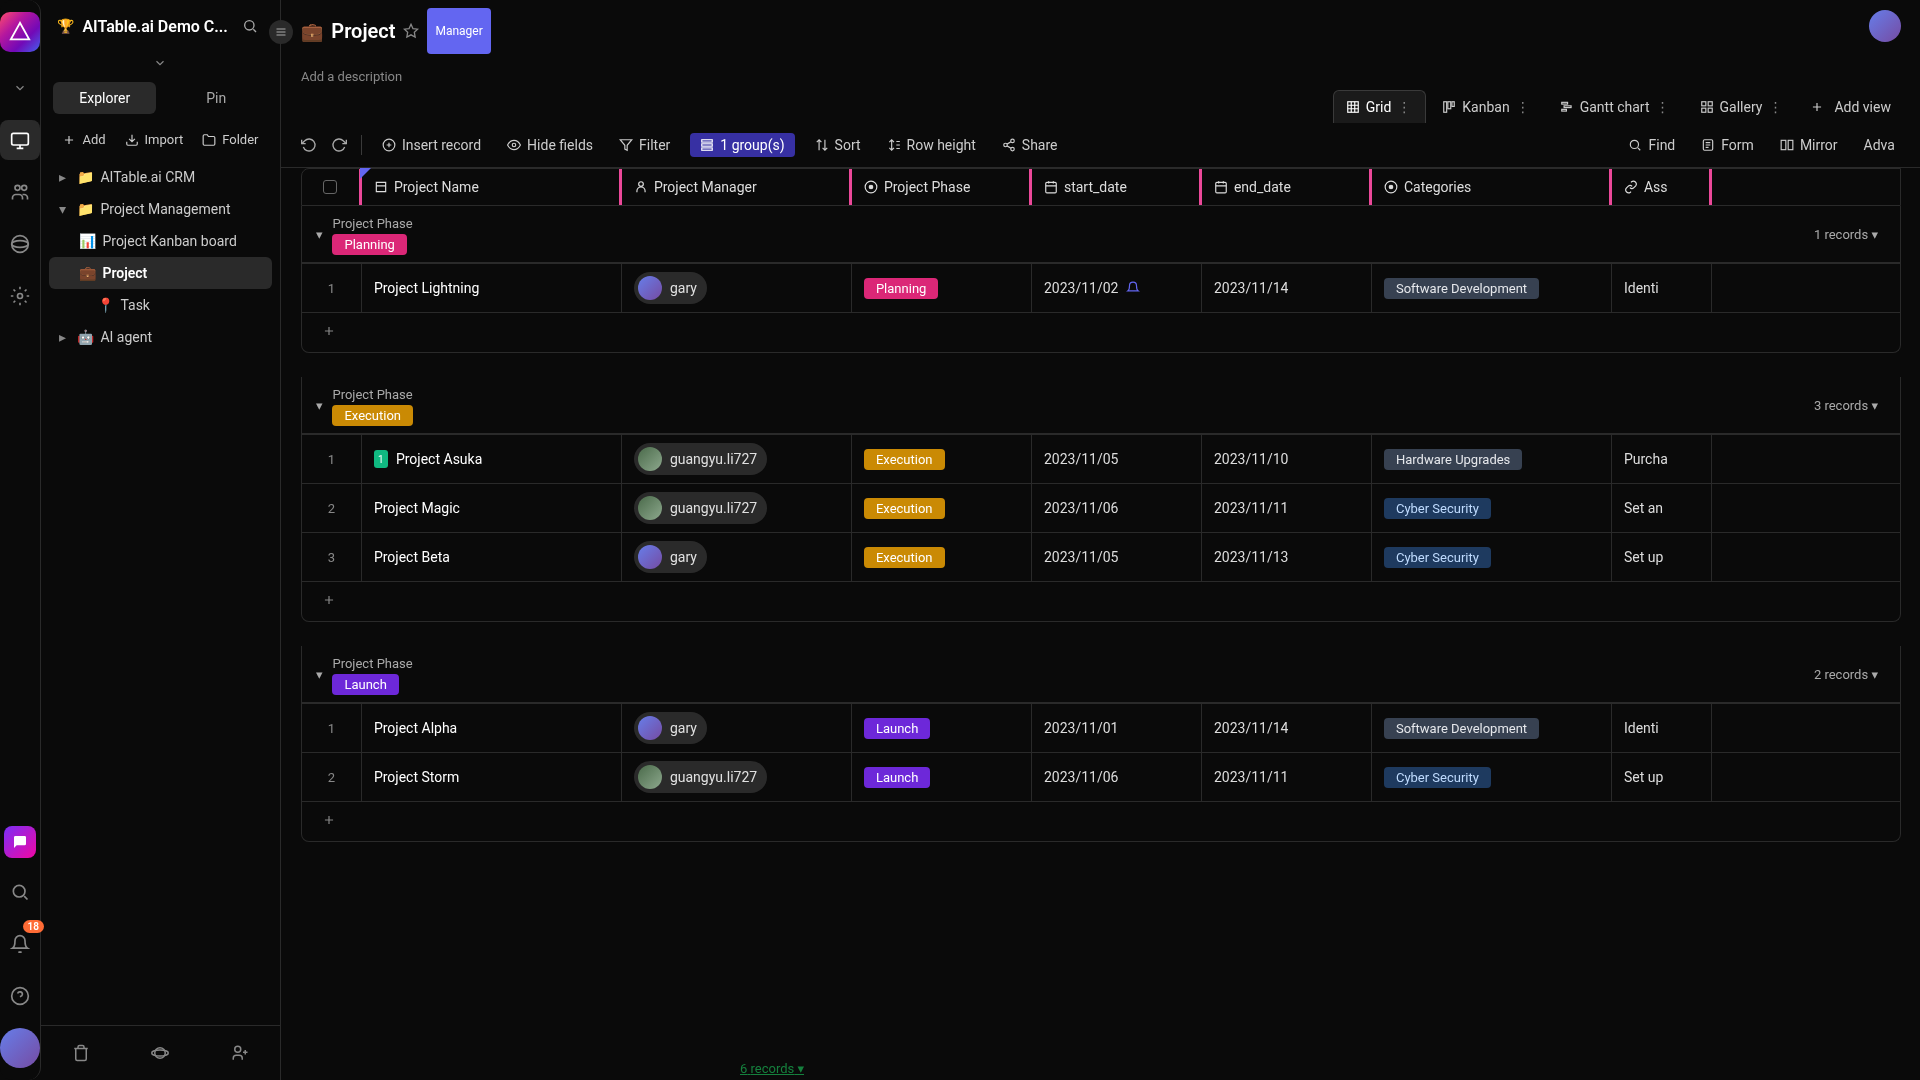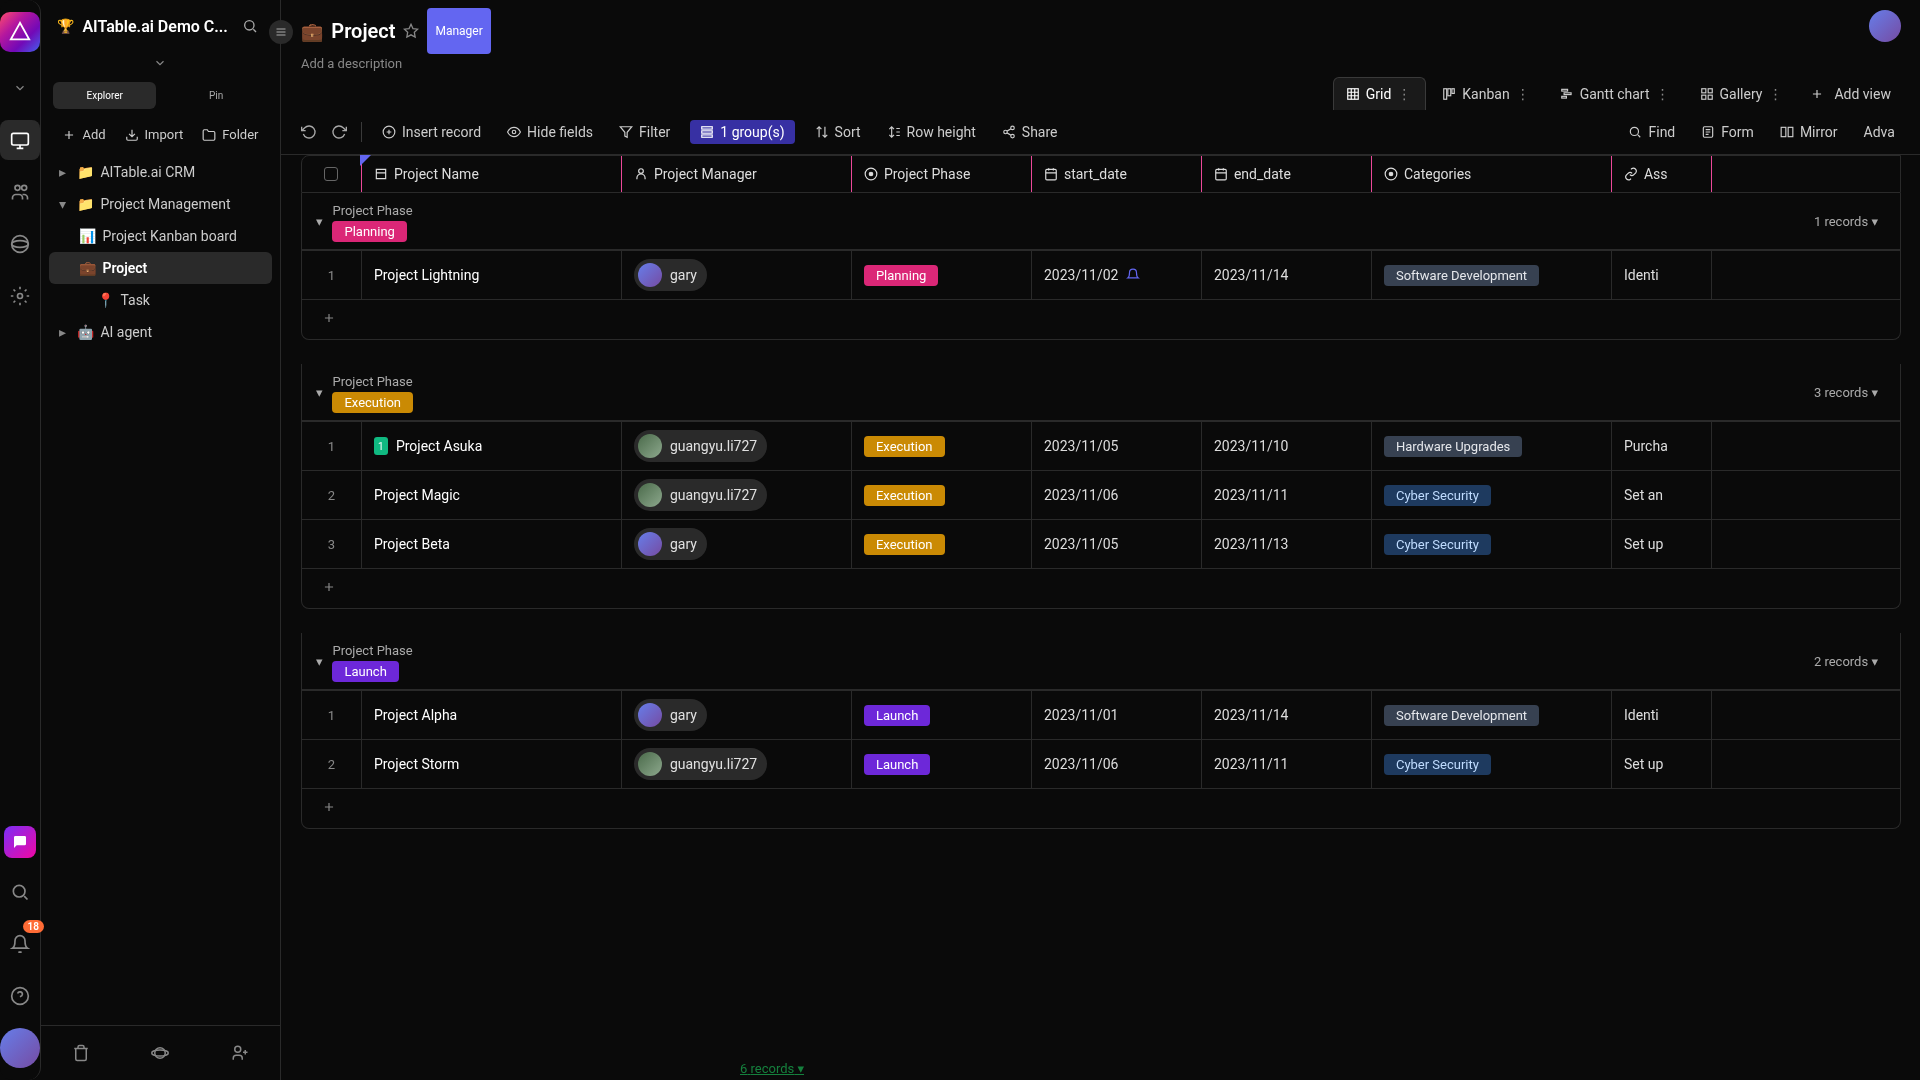--- a/index.html
+++ b/index.html
@@ -18,21 +18,21 @@
 .rail-avatar { width: 40px; height: 40px; border-radius: 50%; background: linear-gradient(135deg, #667eea, #764ba2); display: flex; align-items: center; justify-content: center; }
 
 
 .sidebar { width: 300px; background: #0a0a0a; display: flex; flex-direction: column; border-right: 1px solid #2a2a2a; }
 .sidebar-header { display: flex; align-items: center; padding: 12px 16px; gap: 8px; }
 .space-badge { font-size: 14px; }
 .space-name { flex: 1; font-weight: 600; font-size: 16px; color: #fff; white-space: nowrap; overflow: hidden; text-overflow: ellipsis; }
 .sidebar-search { width: 28px; height: 28px; display: flex; align-items: center; justify-content: center; cursor: pointer; color: #aaa; }
 .sidebar-collapse { display: flex; justify-content: center; padding: 4px 0; cursor: pointer; color: #888; }
 .sidebar-tabs { display: flex; margin: 8px 12px; gap: 8px; }
-.sidebar-tab { flex: 1; padding: 8px 0; text-align: center; border-radius: 6px; font-size: 10px; cursor: pointer; color: #aaa; }
+.sidebar-tab { flex: 1; padding: 8px 0; text-align: center; border-radius: 6px; font-size: 14px; cursor: pointer; color: #aaa; }
 .sidebar-tab.active { background: #2a2a2a; color: #fff; }
 .sidebar-actions { display: flex; justify-content: space-around; padding: 10px 12px; }
 .sidebar-action { display: flex; align-items: center; gap: 6px; font-size: 13px; color: #ccc; cursor: pointer; }
 .sidebar-tree { flex: 1; overflow-y: auto; padding: 4px 8px; }
 .tree-item { display: flex; align-items: center; padding: 8px 10px; border-radius: 6px; cursor: pointer; font-size: 14px; color: #ccc; gap: 6px; }
 .tree-item.active { background: #2a2a2a; color: #fff; font-weight: 600; }
 .tree-item.l1 { padding-left: 10px; }
 .tree-item.l2 { padding-left: 30px; }
 .tree-item.l3 { padding-left: 48px; }
 .tree-chevron { width: 12px; color: #888; }
@@ -41,42 +41,42 @@
 .sidebar-footer-item { color: #888; cursor: pointer; padding: 6px 16px; }
 
 
 .main { flex: 1; display: flex; flex-direction: column; background: #0a0a0a; position: relative; }
 .main-header { padding: 8px 20px 6px; position: relative; }
 .title-row { display: flex; align-items: center; gap: 8px; }
 .title-emoji { font-size: 18px; }
 .page-title { font-size: 20px; font-weight: 600; color: #fff; }
 .star { color: #888; cursor: pointer; }
 .badge-manager { background: #6366f1; color: #fff; font-size: 12px; padding: 16px 8px; border-radius: 4px; }
-.desc-placeholder { color: #888; font-size: 13px; margin-top: 2px; }
+.desc-placeholder { color: #888; font-size: 13px; margin-top: 15px; }
 .main-avatar { position: absolute; top: 10px; right: 20px; width: 32px; height: 32px; border-radius: 50%; background: linear-gradient(135deg, #667eea, #764ba2); }
 .collapse-handle { position: absolute; left: -12px; top: 20px; width: 24px; height: 24px; border-radius: 50%; background: #2a2a2a; display: flex; align-items: center; justify-content: center; cursor: pointer; color: #aaa; }
 
 .view-tabs { display: flex; align-items: center; gap: 6px; padding: 0 20px; }
 .view-tab { display: flex; align-items: center; gap: 6px; padding: 8px 12px; font-size: 14px; color: #ccc; cursor: pointer; border-radius: 6px 6px 0 0; }
 .view-tab.active { background: #1a1a1a; border: 1px solid #3a3a3a; border-bottom: none; color: #fff; }
 .view-tab-more { width: 16px; color: #888; cursor: pointer; }
 .add-view { display: flex; align-items: center; gap: 10px; color: #ccc; cursor: pointer; padding: 6px 10px; font-size: 14px; }
 
 .toolbar { display: flex; align-items: center; gap: 14px; padding: 10px 20px; border-bottom: 1px solid #2a2a2a; font-size: 14px; }
 .tool-btn { display: flex; align-items: center; gap: 6px; color: #ccc; cursor: pointer; padding: 4px 6px; border-radius: 4px; }
 .tool-btn.highlight { background: #3730a3; color: #fff; padding: 4px 10px; }
 .tool-spacer { flex: 1; }
 .tool-icon { color: #aaa; cursor: pointer; }
 .tool-sep { width: 1px; height: 20px; background: #3a3a3a; }
 
 
 .grid-container { flex: 1; overflow: auto; padding: 0 20px 10px; }
 .grid { min-width: 1600px; }
 .grid-header { display: flex; background: #0a0a0a; position: sticky; top: 0; border-top-left-radius: 8px; border: 1px solid #2a2a2a; }
-.col { display: flex; align-items: center; gap: 6px; padding: 10px 12px; font-size: 14px; color: #ddd; border-right: 1px solid #ec4899; }
+.col { display: flex; align-items: center; gap: 6px; padding: 10px 12px; font-size: 14px; color: #ddd; border-right: 3px solid #ec4899; }
 .col-check { width: 60px; justify-content: center; }
 .col-name { width: 260px; position: relative; }
 .col-manager { width: 230px; }
 .col-phase { width: 180px; }
 .col-date { width: 170px; }
 .col-cat { width: 240px; }
 .col-assoc { width: 100px; }
 .triangle { position: absolute; top: -2px; left: -2px; width: 0; height: 0; border-left: 12px solid #6366f1; border-bottom: 12px solid transparent; }
 
 .group-block { border: 1px solid #2a2a2a; border-top: none; border-radius: 0 0 8px 8px; margin-bottom: 24px; overflow: hidden; }

